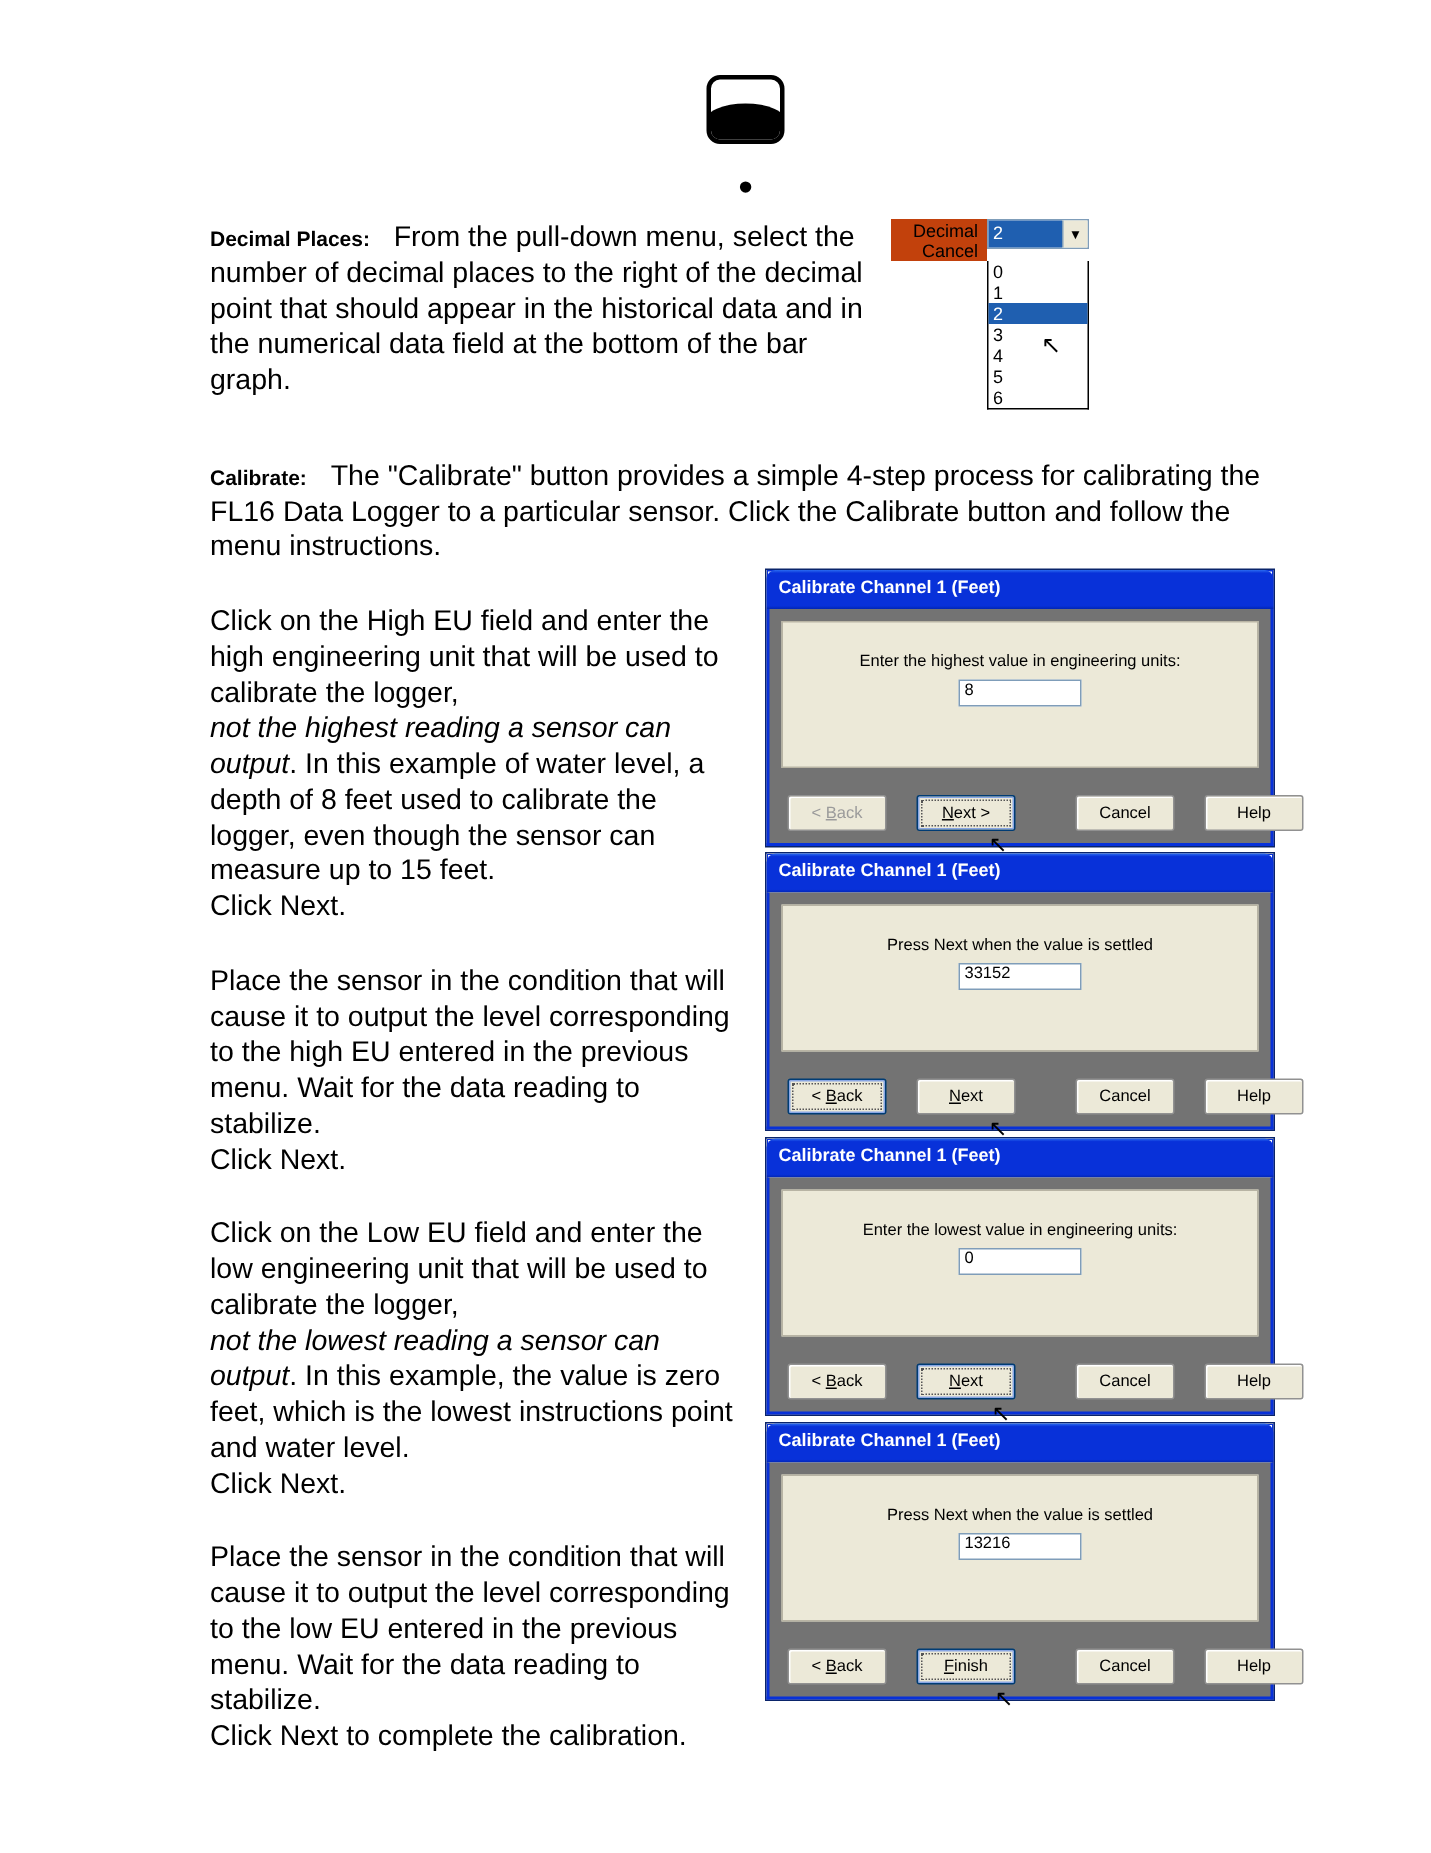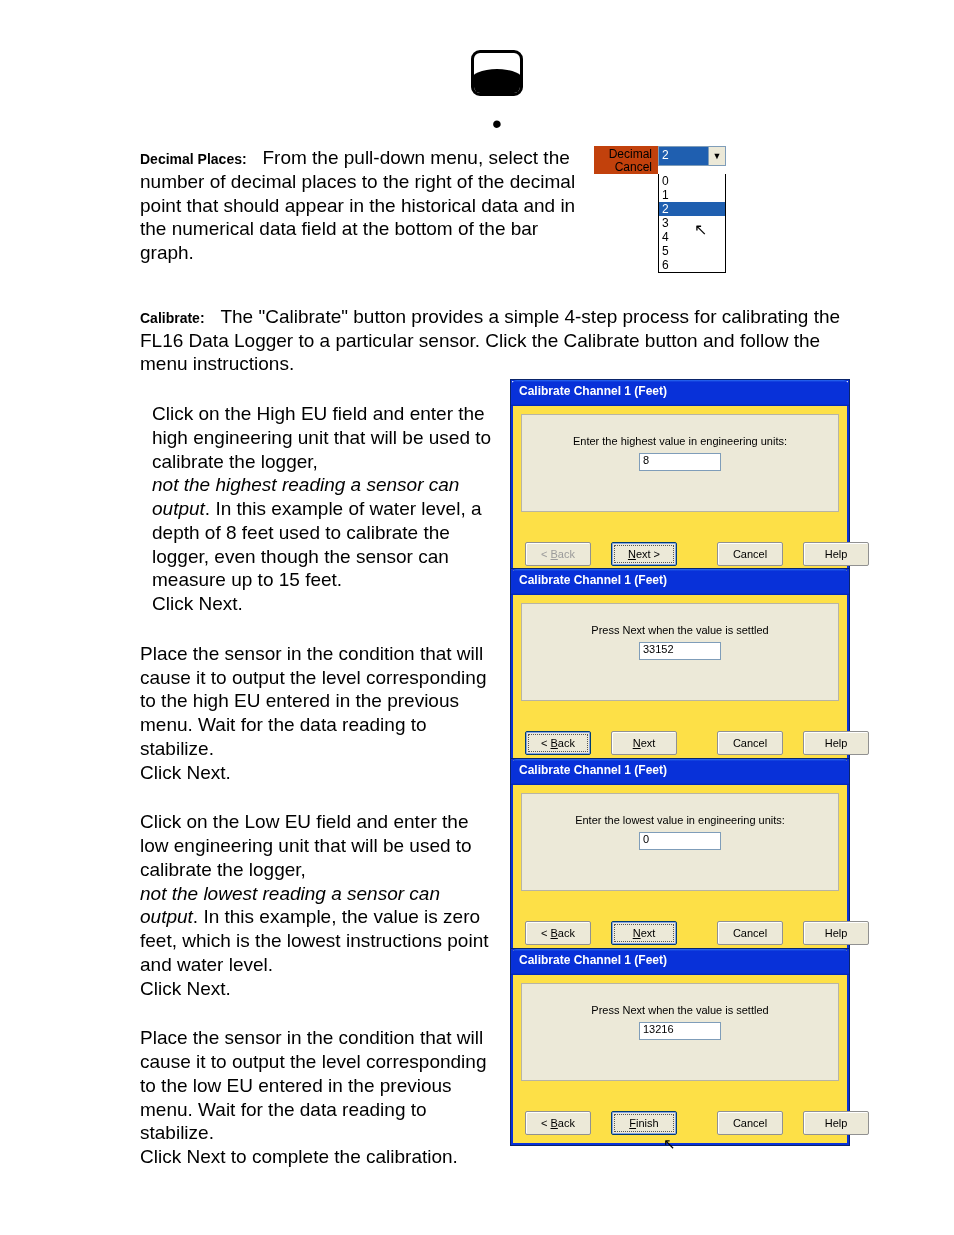--- a/index.html
+++ b/index.html
@@ -77,21 +77,21 @@
     box-shadow:0 0 0 1px #0831d9 inset;
   }
   .titlebar{
     height:22px;
     background: linear-gradient(to bottom, #2a6bf0 0%, #0831d9 8%, #0831d9 92%, #0126b3 100%);
     color:#fff; font-weight:bold; font-size:12px;
     padding:4px 8px 0 8px;
     border-radius:6px 6px 0 0;
   }
   .dlg-body{
-    background:#fde047;
+    background:#737373;
     border:2px solid #0831d9;
     border-top:none;
     padding:8px;
   }
   .frame{
     border:1px solid #b8b4a4;
     background:#ece9d8;
     padding:20px 8px 18px 8px;
     text-align:center;
     min-height:58px;
@@ -103,21 +103,21 @@
     border:1px solid #7f9db9;
     background:#fff;
     width:74px; height:16px;
     font-size:11px;
     padding:0 3px;
     text-align:left;
   }
   .btn-row{
     display:flex;
     gap:20px;
-    margin-top:30px;
+    margin-top:18px;
     padding:0 4px;
     align-items:flex-end;
   }
   .btn{
     min-width:64px;
     height:22px;
     background:#ece9d8;
     border:1px solid #919191;
     border-radius:2px;
     font-size:11px;
@@ -165,21 +165,21 @@
     </p>
   </div>
 
   <div class="body-text" style="margin-top:40px;">
     <p>
       <span class="heading">Calibrate:</span>
       &nbsp;&nbsp;<span>The "Calibrate" button provides a simple 4-step process for calibrating the FL16 Data Logger to a particular sensor.  Click the Calibrate button and follow the menu instructions.</span>
     </p>
   </div>
 
-  <div class="body-text block" style="width:360px;margin-left:12px;">
+  <div class="body-text block" style="width:360px;">
     <p>Click on the High EU field and enter the high engineering unit that will be used to calibrate the logger,</p>
     <p><span class="italic">not the highest reading a sensor can output</span><span>. In this example of water level, a depth of 8 feet used to calibrate the logger, even though the sensor can measure up to 15 feet.</span></p>
     <p>Click Next.</p>
   </div>
 
   <div class="body-text block" style="width:360px;">
     <p>Place the sensor in the condition that will cause it to output the level corresponding to the high EU entered in the previous menu. Wait for the data reading to stabilize.</p>
     <p>Click Next.</p>
   </div>
 

